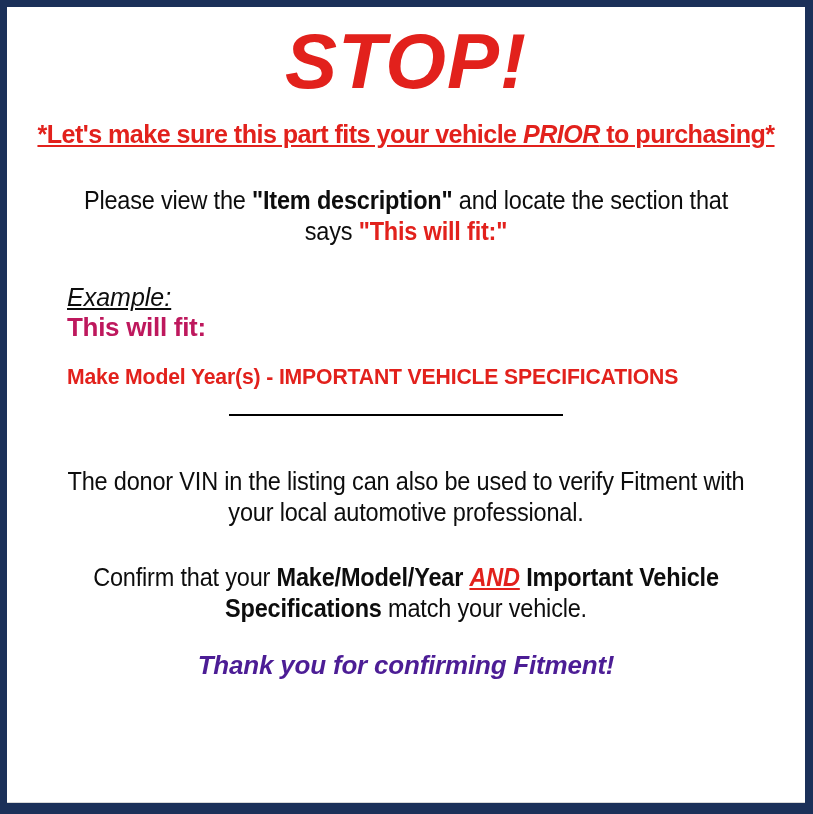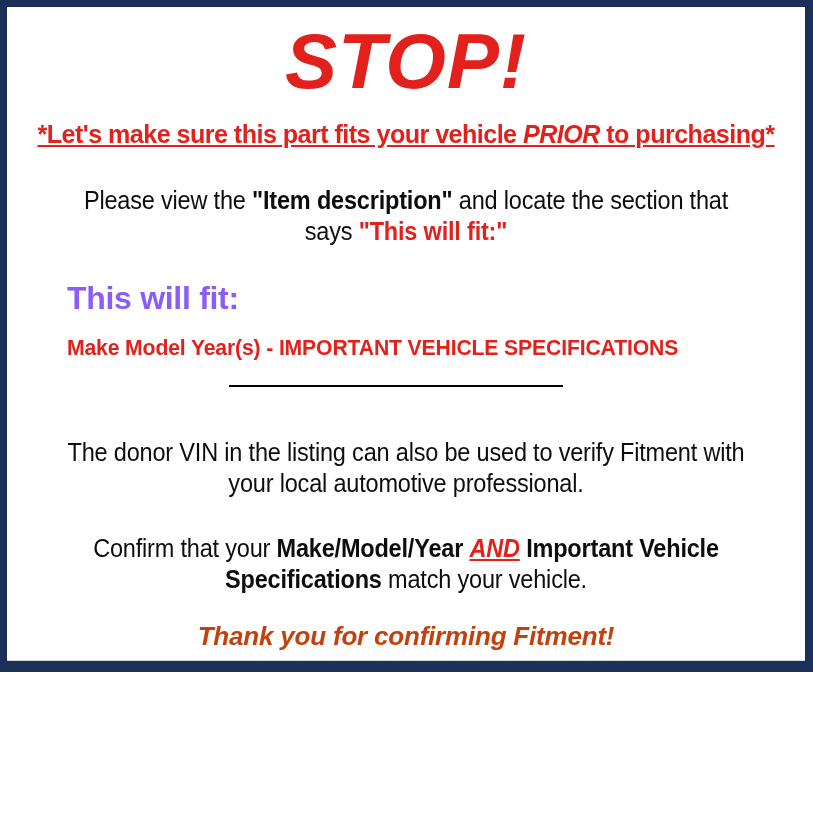--- a/index.html
+++ b/index.html
@@ -7,21 +7,21 @@
     padding: 0;
     background: #ffffff;
   }
   body {
     font-family: "Liberation Sans", sans-serif;
   }
 
   #notice-card {
     position: relative;
     width: 813px;
-    height: 672px;
+    height: 814px;
     box-sizing: border-box;
     background: #ffffff;
     border-top: 7px solid #1b3059;
     border-bottom: 11px solid #1b3059;
     border-left: 7px solid #1b3059;
     border-right: 8px solid #1b3059;
     overflow: hidden;
   }
 
   .inner {
@@ -98,25 +98,25 @@
   #example-label {
     color: #0d0d0d;
     font-style: italic;
     font-weight: normal;
     font-size: 25px;
     line-height: 28px;
     text-decoration: underline;
     display: inline-block;
   }
   #example-fit {
-    color: #8b5cf6;
-    font-weight: bold;
-    font-size: 32px;
+    color: #be185d;
+    font-weight: bold;
+    font-size: 26px;
     line-height: 30px;
-    margin-top: 15px;
+    margin-top: 1px;
     letter-spacing: -0.3px;
   }
   #example-spec {
     color: #e2211c;
     font-weight: bold;
     font-size: 21.5px;
     line-height: 26px;
     letter-spacing: -0.15px;
     margin-top: 22px;
     transform: scaleX(0.985);
@@ -132,21 +132,21 @@
   #divider {
     width: 334px;
     height: 2px;
     background: #000000;
     margin-left: 208px;
   }
 
   
   #thanks {
     text-align: center;
-    color: #c2410c;
+    color: #4c1d95;
     font-weight: bold;
     font-style: italic;
     font-size: 26px;
     line-height: 30px;
     letter-spacing: -0.2px;
     margin-top: 26px;
   }
 
   
   #bottom-hairline {
@@ -171,20 +171,23 @@
     </div>
 
 
     <div id="para-view">
       <div class="line">
         <span>Please view the </span><span class="b">"Item description"</span><span> and locate the section that says </span><span class="red b">"This will fit:"</span>
       </div>
     </div>
 
     <div id="example-block">
+      <div>
+        <span id="example-label">Example:</span>
+      </div>
       <div id="example-fit">This will fit:</div>
       <div id="example-spec">Make Model Year(s) - IMPORTANT VEHICLE SPECIFICATIONS</div>
     </div>
 
     <div id="divider-wrap">
       <div id="divider"></div>
     </div>
 
     <div id="vin-block">
       <div class="line">The donor VIN in the listing can also be used to verify Fitment with your local automotive professional.</div>

